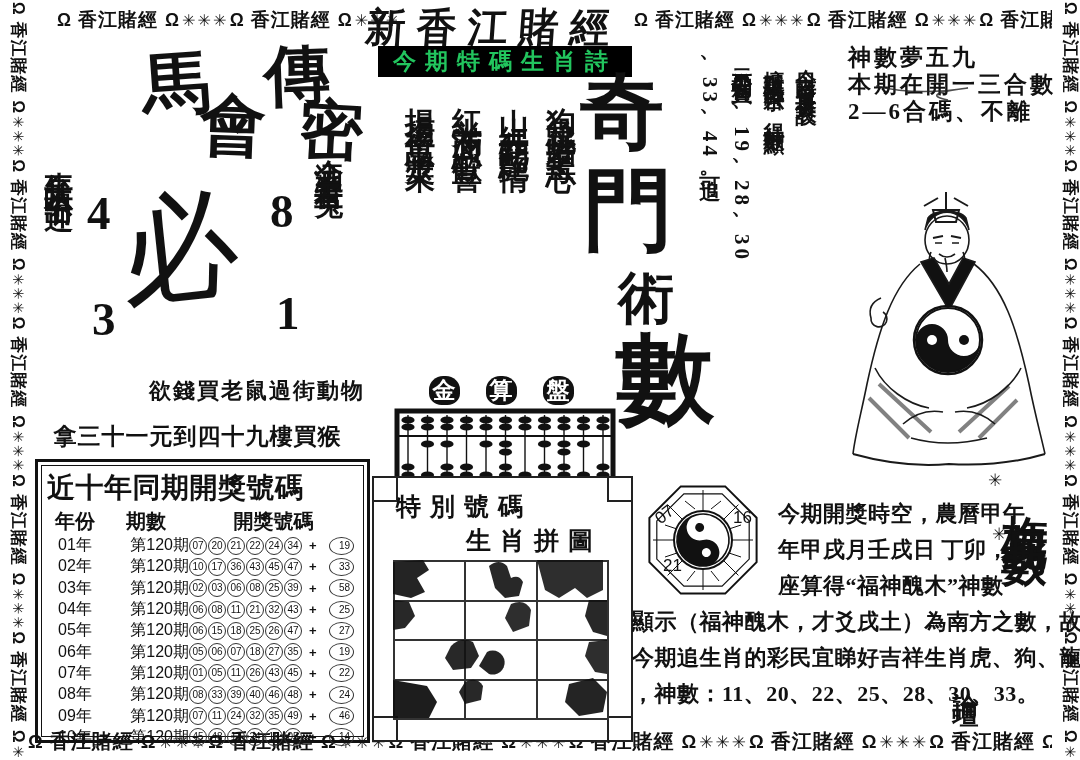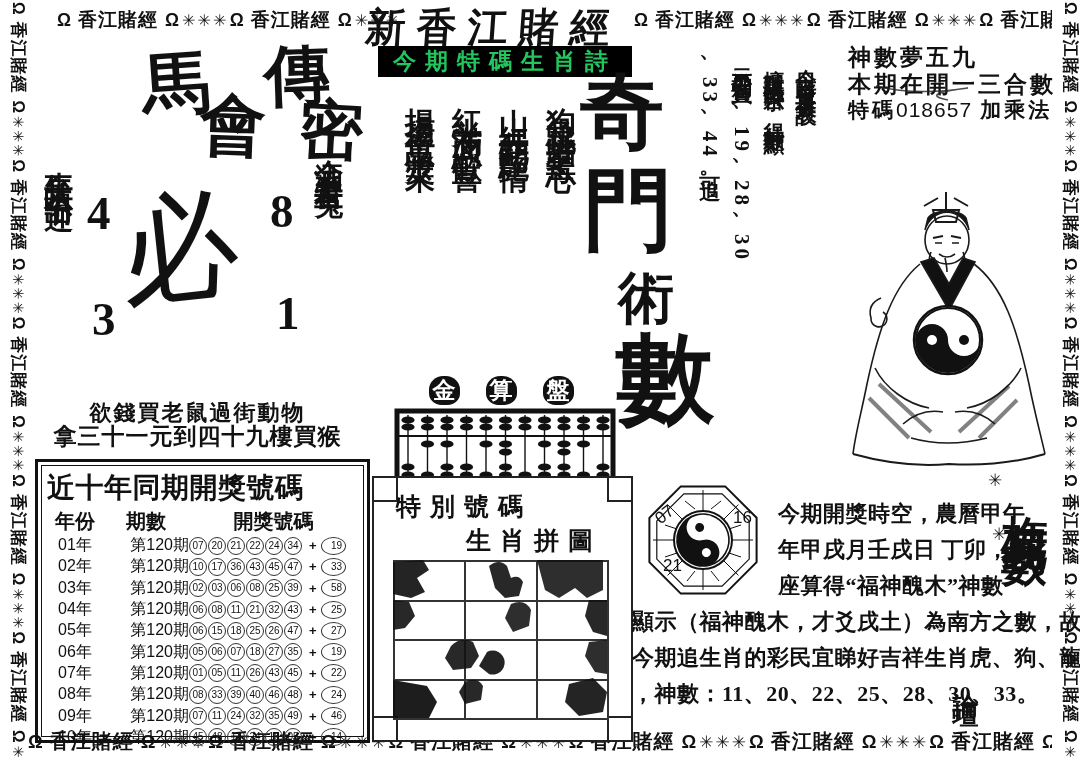--- a/index.html
+++ b/index.html
@@ -36,21 +36,21 @@
            font-size:29px;font-weight:600;letter-spacing:5px;line-height:1.15;}
   #left-phrase{left:42px;top:148px;height:240px;}
   #right-phrase{left:312px;top:136px;height:250px;}
   .big-num{position:absolute;font-size:47px;font-weight:700;line-height:1;
            font-family:"Liberation Serif",serif;}
   #n0{left:87px;top:190px;} #n1{left:92px;top:296px;}
   #n2{left:270px;top:188px;} #n3{left:276px;top:290px;}
   #secret-glyph{position:absolute;left:120px;top:190px;font-size:118px;font-weight:500;
                 transform:rotate(-6deg);line-height:1;}
   .hint{position:absolute;left:30px;width:335px;text-align:center;font-weight:700;}
-  #hint1{top:398px;font-size:22px;letter-spacing:2px;}
+  #hint1{top:376px;font-size:22px;letter-spacing:2px;text-align:right;}
   #hint2{top:421px;font-size:23px;letter-spacing:1px;}
   
   #poem-cols{position:absolute;left:372px;top:84px;height:300px;width:204px;
              writing-mode:vertical-rl;text-orientation:upright;}
   #poem-cols .pcol{font-size:30px;font-weight:700;letter-spacing:9px;margin-left:17px;line-height:1;}
   
   .qchar{position:absolute;font-weight:700;line-height:1;}
   #q0{left:580px;top:70px;font-size:84px;}
   #q1{left:583px;top:166px;font-size:90px;}
   #q2{left:618px;top:270px;font-size:56px;}
@@ -75,21 +75,21 @@
   #hheader{display:flex;font-size:20px;font-weight:700;margin-top:1px;}
   #hheader .hy{width:56px;text-align:center;} #hheader .hi{width:86px;text-align:center;}
   #hheader .hn{flex:1;text-align:center;}
   .hrow{display:flex;align-items:center;height:21.3px;font-size:16px;}
   .hrow .year{width:56px;text-align:center;}
   .hrow .issue{width:86px;text-align:right;}
   .ball{display:inline-flex;width:16px;height:16px;border:1px solid #333;border-radius:50%;
         font-size:10px;justify-content:center;align-items:center;margin-right:1px;
         letter-spacing:0;line-height:1;}
   .plus{margin:0 4px 0 6px;font-weight:700;font-size:13px;}
-  .bonus{margin-left:0;padding-left:7px;}
+  .bonus{margin-left:8px;padding-left:7px;}
   
   #abacus-title{position:absolute;left:372px;top:376px;width:258px;display:flex;
                 justify-content:center;gap:26px;}
   #abacus-title span{background:#111;color:#fff;font-size:23px;font-weight:700;
                      padding:2px 4px;border-radius:46% 46% 40% 40%;line-height:1.1;}
   #abacus{position:absolute;left:394px;top:408px;}
   
   #puzzle{position:absolute;left:372px;top:476px;width:257px;height:262px;border:2px solid #222;
           background:#fff;}
   .corner{position:absolute;width:22px;height:22px;border:2px solid #222;background:#fff;}
@@ -163,24 +163,21 @@
   <div id="master-cols">
       <div class="mcol">今日吉時曾道長披衣設</div>
       <div class="mcol">壇默求祖師啓示。得神數顯</div>
       <div class="mcol">示今期宜買14、19、28、30</div>
       <div class="mcol">、33、44可追。</div>
     </div>
 
   <div id="shenshu">
     <div class="sline">神數夢五九</div>
     <div class="sline">本期在開一三合數</div>
-    <div class="sline" style="font-size:21px;">
-      <span>特碼</span><span class="num">018657</span>
-      <span>加乘法</span>
-    </div>
+    <div class="sline">2—6合碼、不離</div>
   </div>
   <svg id="strike-svg" width="200" height="40">
     <path d="M28,14 q40,10 92,2 q-50,6 -20,12" stroke="#222" stroke-width="1.6" fill="none" opacity="0.8"></path>
   </svg>
 
   <svg id="deity" width="208" height="280" viewBox="0 0 208 280">
     <g stroke="#1a1a1a" fill="none" stroke-width="1.6">
       <path d="M101,4 v18 M93,10 l-14,8 M109,10 l14,8" stroke-width="2"></path>
       <path d="M88,22 h26 l-3,12 h-20 z" fill="#fff" stroke-width="2"></path>
       <path d="M80,42 a23,25 0 0 1 44,0 l-3,-12 a20,10 0 0 0 -38,0 z" fill="#111"></path>

